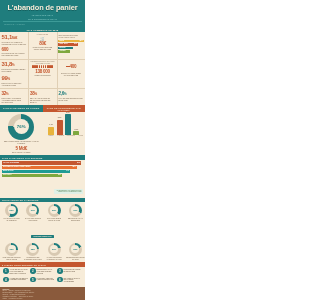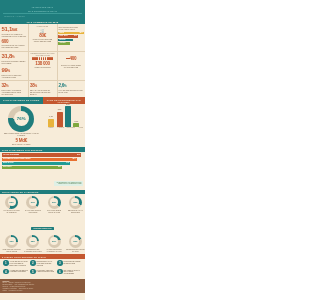--- a/index.html
+++ b/index.html
@@ -72,20 +72,21 @@
 
   .pad{padding:1.5px 2px;}
   .cartico{font-size:4px;color:#d9a23c;text-align:center;line-height:5px;}
 </style>
 </head>
 <body>
 
 <div class="page">
 
   <div class="header">
+    <div class="title">L'abandon de panier</div>
     <div class="subtitle">LE VERITABLE FLEAU</div>
     <div class="subtitle">DU E-COMMERCE FRANCAIS</div>
     <div class="hdr-rule"></div>
     <div class="hdr-meta">INFOGRAPHIE — MARS 2016</div>
   </div>
 
   <div class="secbar">LE E-COMMERCE EN 2015</div>
 
   <div class="row">
     <div class="col">

